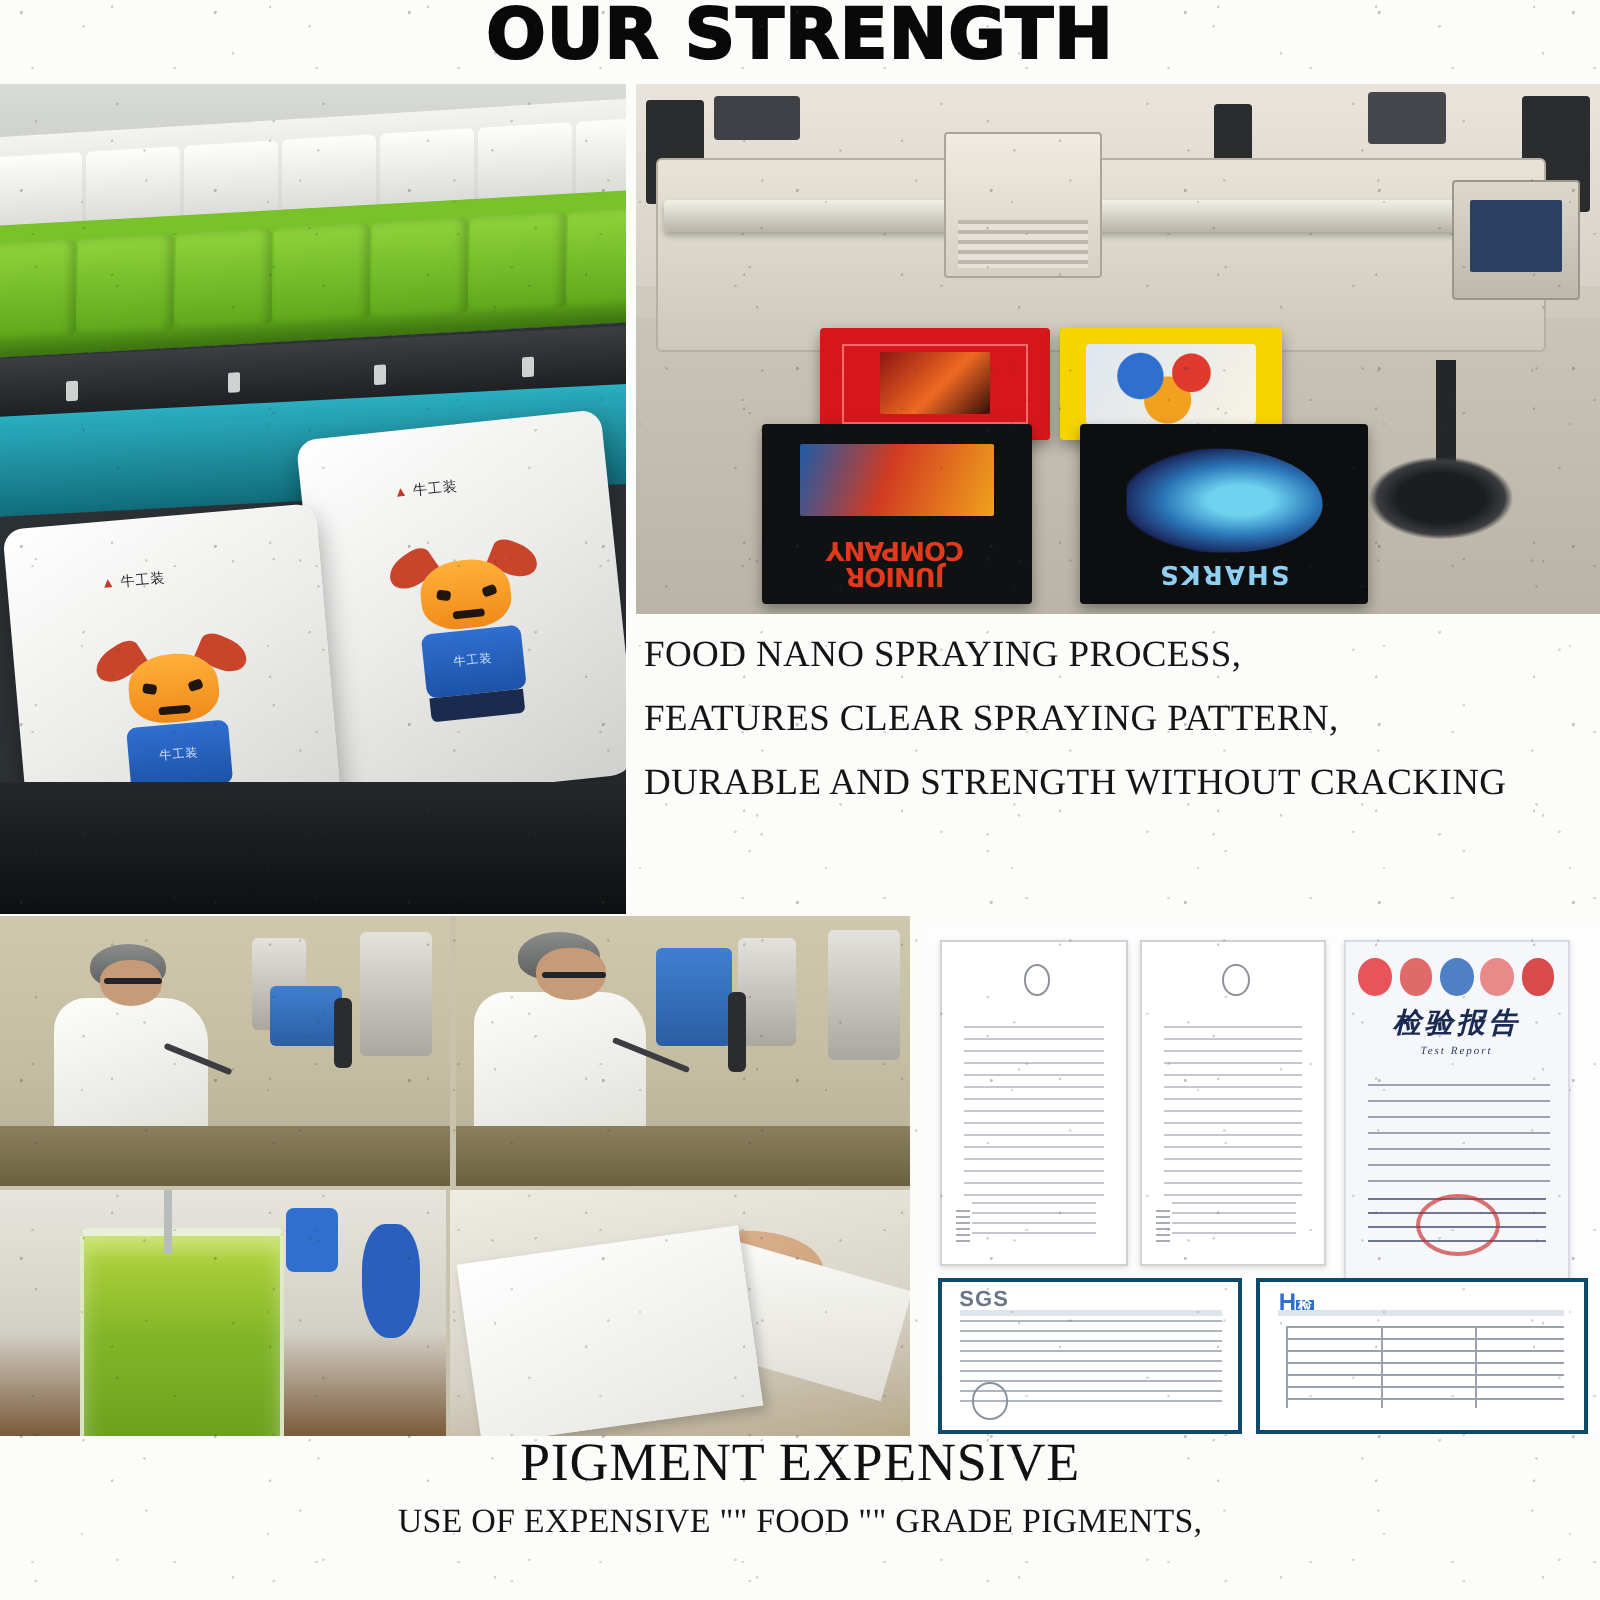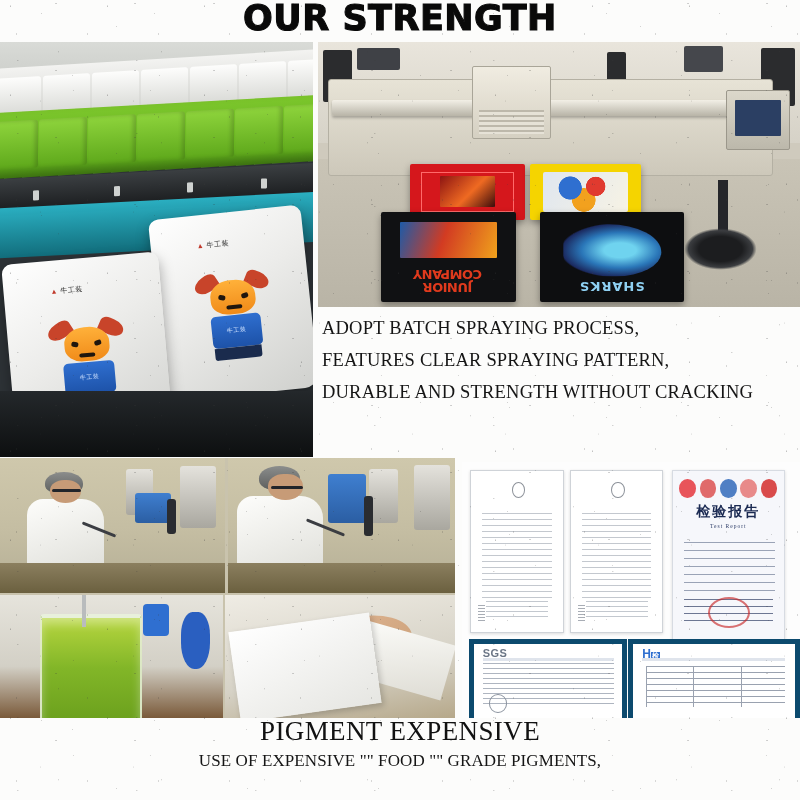--- a/index.html
+++ b/index.html
@@ -167,21 +167,21 @@
   .hand-bg{position:absolute;inset:0;background:linear-gradient(170deg,#efece4,#d6d2c6 60%,#b6a88a 100%);}
   .hand{position:absolute;left:34%;top:18%;width:48%;height:46%;
     background:linear-gradient(150deg,#e3b895,#caa079);border-radius:40% 50% 45% 35%;transform:rotate(-12deg);}
   .paper{position:absolute;left:4%;top:22%;width:62%;height:74%;
     background:linear-gradient(160deg,#ffffff,#e6e6e2);transform:rotate(-8deg);box-shadow:2px 3px 6px rgba(0,0,0,.2);}
   .paper2{position:absolute;right:2%;top:30%;width:40%;height:46%;
     background:linear-gradient(160deg,#fbfbf8,#dedcd4);transform:rotate(16deg);}
 
   
   #photo-certs{left:462px;top:462px;width:338px;height:256px;background:#fdfdfd;}
-  .cert{position:absolute;background:#fff;border:1px solid #cfd3d8;box-shadow:0 1px 3px rgba(0,0,0,.14);}
+  .cert{position:absolute;background:#fff;border:1px solid #cfd3d8;box-shadow:0 1px 3px rgba(0,0,0,.14);font-style:italic;}
   .cert .lines{position:absolute;left:12%;right:12%;top:26%;height:56%;
     background:repeating-linear-gradient(180deg,#b9bec6 0 1px,transparent 1px 6px);opacity:.85;}
   .cert .seal{position:absolute;left:44%;top:7%;width:13%;height:9%;border:1px solid #8d929a;border-radius:50%;}
   .cert .foot{position:absolute;left:16%;bottom:9%;width:68%;height:10%;
     background:repeating-linear-gradient(180deg,#c3c8cf 0 1px,transparent 1px 5px);}
   .cert .q{position:absolute;left:7%;bottom:7%;width:8%;height:10%;
     background:repeating-linear-gradient(180deg,#a8adb5 0 1px,transparent 1px 3px);}
   #cert-1{left:2.5%;top:3%;width:27%;height:63%;}
   #cert-2{left:32%;top:3%;width:27%;height:63%;}
   #cert-report{left:62%;top:3%;width:33%;height:66%;background:#f6f7fb;border-color:#d7dbe2;}
@@ -192,21 +192,21 @@
     font-size:14px;font-weight:700;color:#1b2a52;letter-spacing:2px;}
   .rep-sub{position:absolute;left:0;top:31%;width:100%;text-align:center;
     font-size:5.5px;color:#2b3b66;letter-spacing:1px;}
   .rep-rows{position:absolute;left:10%;right:8%;top:42%;height:30%;
     background:repeating-linear-gradient(180deg,#9aa3b6 0 1px,transparent 1px 8px);}
   .rep-stamp{position:absolute;left:32%;bottom:7%;width:34%;height:16%;
     border:2px solid rgba(200,40,40,.65);border-radius:50%;}
   .rep-foot{position:absolute;left:10%;right:10%;bottom:10%;height:14%;
     background:repeating-linear-gradient(180deg,#6d7793 0 1px,transparent 1px 7px);}
   
-  .doc{position:absolute;background:#fff;border:5px solid #0c4a6e;}
+  .doc{position:absolute;background:#fff;border:2px solid #0c4a6e;}
   #doc-sgs{left:2%;top:69%;width:44%;height:29%;}
   #doc-h{left:49%;top:69%;width:48%;height:29%;}
   .doc .brand{position:absolute;left:6%;top:5%;font-size:11px;font-weight:700;
     color:#6b7686;letter-spacing:.5px;font-family:"Liberation Sans",sans-serif;}
   .doc .brandh{position:absolute;left:6%;top:4%;font-size:12px;font-weight:700;color:#2f6fd0;
     font-family:"Liberation Sans",sans-serif;}
   .doc .brandh b{background:#2f6fd0;color:#fff;font-size:7px;padding:0 1px;}
   .doc .body{position:absolute;left:6%;right:6%;top:26%;height:58%;
     background:repeating-linear-gradient(180deg,#aeb5c0 0 1px,transparent 1px 5px);}
   .doc .tbl{position:absolute;left:8%;right:6%;top:30%;height:56%;
@@ -327,21 +327,21 @@
     </div>
     <div class="tray" id="tray-blk2">
       <div class="shark"></div>
       <div class="ttl">SHARKS</div>
     </div>
     <div class="pr-pole"></div>
     <div class="pr-stool"></div>
   </div>
 
   <div class="txt-pattern">
-    <p>ADOPT BATCH SPRAYING PROCESS,</p>
+    <p>FOOD NANO SPRAYING PROCESS,</p>
     <p>FEATURES CLEAR SPRAYING PATTERN,</p>
     <p>DURABLE AND STRENGTH WITHOUT CRACKING</p>
   </div>
 
   <div class="photo" id="photo-lab">
     <div class="lab-q" id="lab-q1">
       <div class="lab-bg"></div>
       <div class="lab-mach2" style="left:56%;top:8%;width:12%;height:34%"></div>
       <div class="lab-mach" style="left:60%;top:26%;width:16%;height:22%"></div>
       <div class="lab-mach2" style="right:4%;top:6%;width:16%;height:46%"></div>

